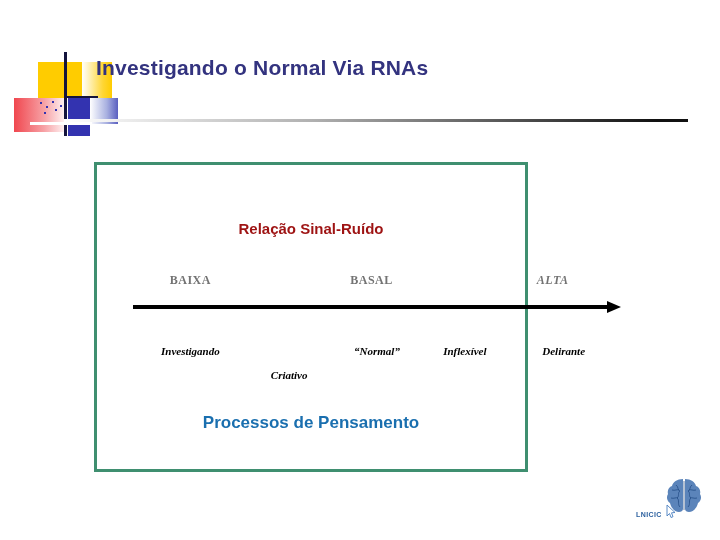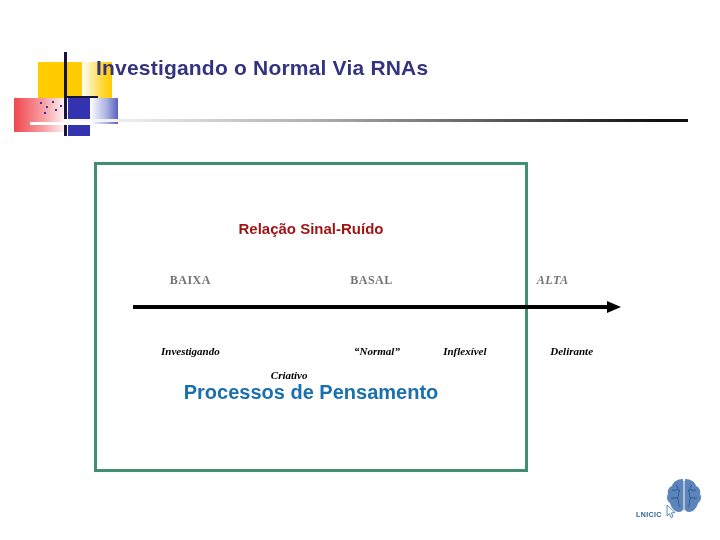--- a/index.html
+++ b/index.html
@@ -201,25 +201,25 @@
     font-size: 11px;
     color: #000000;
     white-space: nowrap;
     transform: translateX(-50%);
   }
 
   .panel-caption {
     position: absolute;
     left: 0;
     right: 0;
-    top: 216px;
+    top: 248px;
     text-align: center;
     color: #1a6faf;
     font-weight: bold;
-    font-size: 20px;
+    font-size: 17px;
   }
 
   
   .brand {
     position: absolute;
     left: 636px;
     top: 474px;
     width: 84px;
     height: 62px;
   }
@@ -287,21 +287,21 @@
   <div class="arrow-wrap">
     <div class="arrow-line"></div>
     <div class="arrow-head"></div>
   </div>
 
   <div class="scale-bottom">
       <span style="left: 17%;">Investigando</span>
       <span style="left: 35%; margin-top: 24px;">Criativo</span>
       <span style="left: 51%;">“Normal”</span>
       <span style="left: 67%;">Inflexível</span>
-      <span style="left: 85%; margin-left: 8px;">Delirante</span>
+      <span style="left: 85%;">Delirante</span>
     </div>
 
   <div class="panel-caption">Processos de Pensamento</div>
 </div>
 
 <div class="brand">
   <div class="brand-text">LNICIC</div>
   <svg class="brand-brain" viewBox="0 0 40 40">
     <g fill="#3f6fae" opacity="0.85">
       <path d="M19 3 C13 3 9 6 8 10 C5 11 3 14 4 18 C2 21 3 25 6 27 C7 32 11 36 15 36 C17 36 19 35 19 33 Z"></path>

